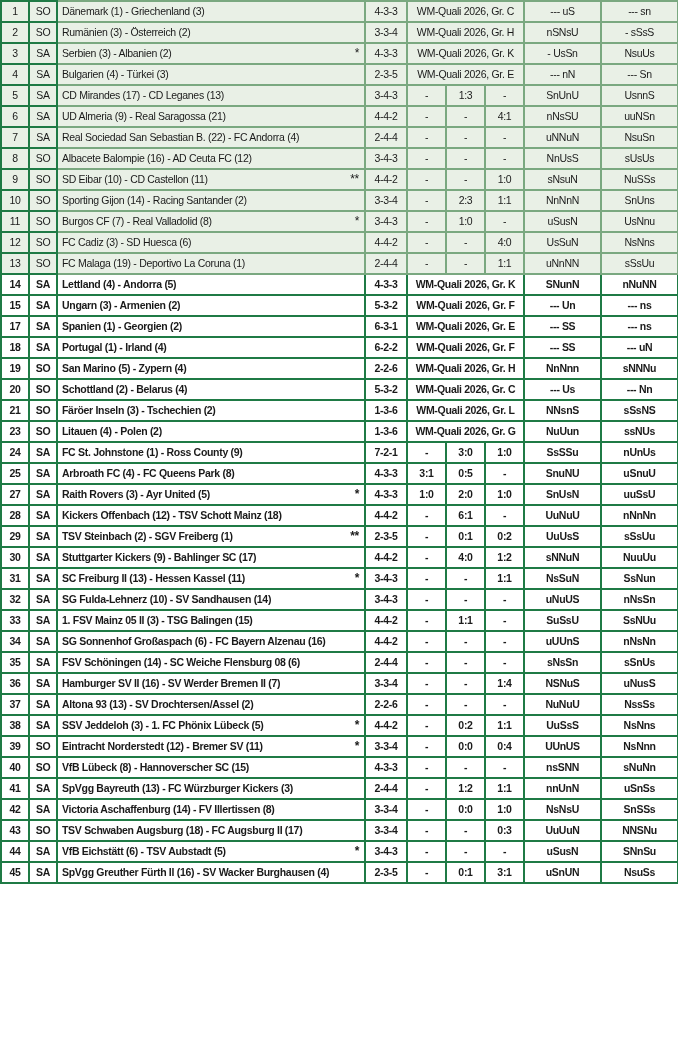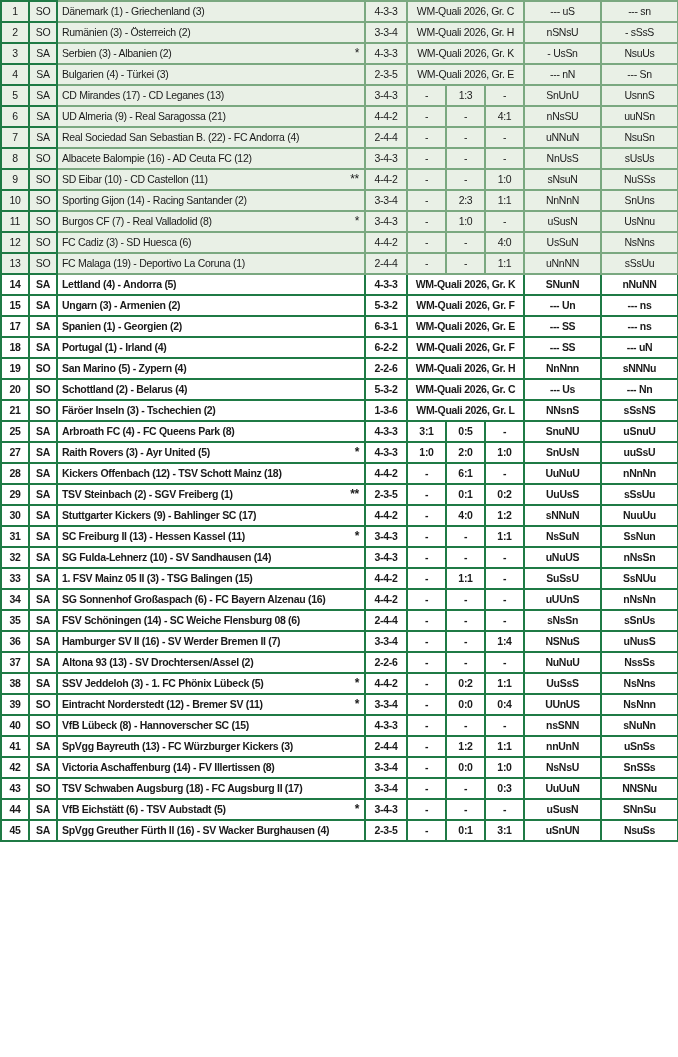--- a/index.html
+++ b/index.html
@@ -281,20 +281,43 @@
     <td class="c-day">SO</td>
     <td class="c-match">Färöer Inseln (3) - Tschechien (2)</td>
     <td class="c-mark"></td>
     <td class="c-form">1-3-6</td>
     <td class="c-r1" colspan="3">WM-Quali 2026, Gr. L</td>
 
     <td class="c-t1">NNsnS</td>
     <td class="c-t2">sSsNS</td>
   </tr>
       <tr class="bold">
+    <td class="c-nr">23</td>
+    <td class="c-day">SO</td>
+    <td class="c-match">Litauen (4) - Polen (2)</td>
+    <td class="c-mark"></td>
+    <td class="c-form">1-3-6</td>
+    <td class="c-r1" colspan="3">WM-Quali 2026, Gr. G</td>
+
+    <td class="c-t1">NuUun</td>
+    <td class="c-t2">ssNUs</td>
+  </tr>
+      <tr class="bold">
+    <td class="c-nr">24</td>
+    <td class="c-day">SA</td>
+    <td class="c-match">FC St. Johnstone (1) - Ross County (9)</td>
+    <td class="c-mark"></td>
+    <td class="c-form">7-2-1</td>
+    <td class="c-r1">-</td>
+    <td class="c-r2">3:0</td>
+    <td class="c-r3">1:0</td>
+    <td class="c-t1">SsSSu</td>
+    <td class="c-t2">nUnUs</td>
+  </tr>
+      <tr class="bold">
     <td class="c-nr">25</td>
     <td class="c-day">SA</td>
     <td class="c-match">Arbroath FC (4) - FC Queens Park (8)</td>
     <td class="c-mark"></td>
     <td class="c-form">4-3-3</td>
     <td class="c-r1">3:1</td>
     <td class="c-r2">0:5</td>
     <td class="c-r3">-</td>
     <td class="c-t1">SnuNU</td>
     <td class="c-t2">uSnuU</td>

